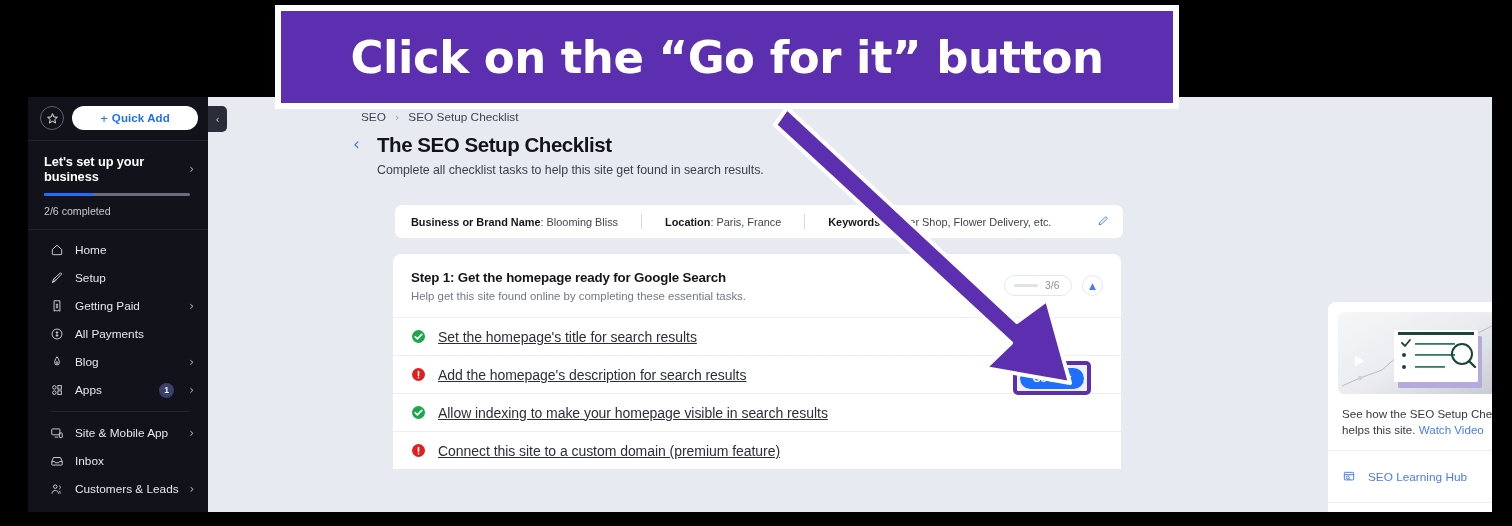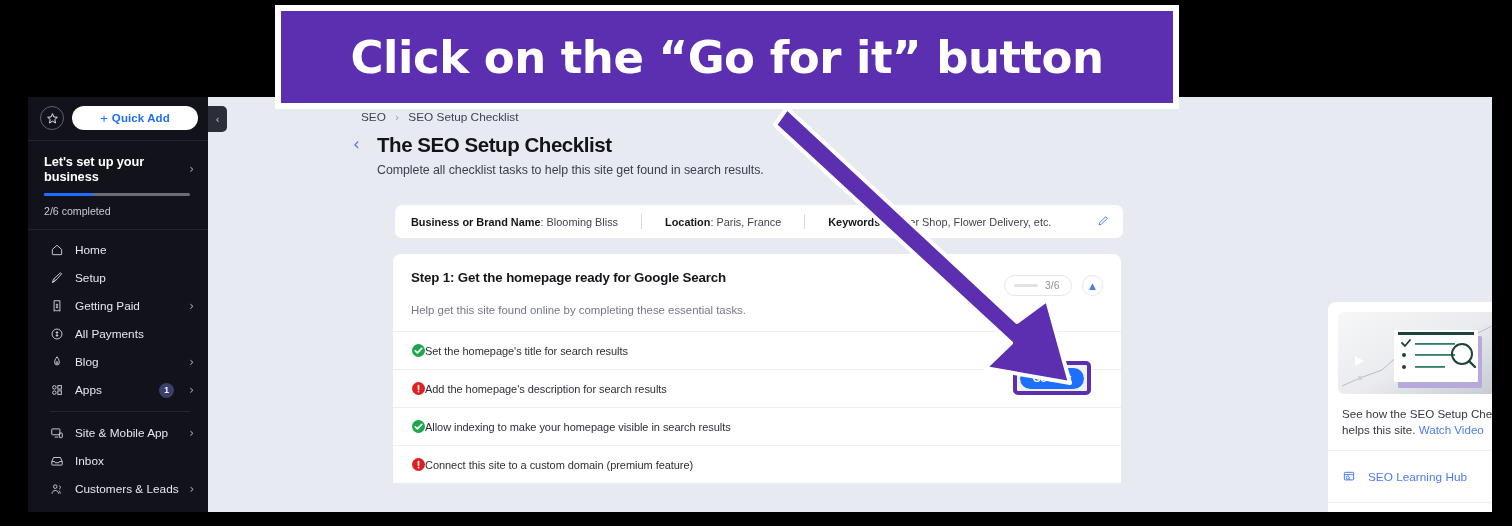--- a/index.html
+++ b/index.html
@@ -98,21 +98,21 @@
   .pencil svg { width: 13px; height: 13px; }
 
   
   .step-card {
     position: absolute; left: 185px; top: 157px; width: 728px;
     background: #fff; border-radius: 8px 8px 0 0; overflow: hidden;
   }
   .step-head { padding: 16px 18px 15px 18px; display: flex; align-items: flex-start; }
   .step-head .txt { flex: 1 1 auto; }
   .step-title { font-size: 13.3px; font-weight: bold; color: #14151b; letter-spacing: -.15px; }
-  .step-desc { font-size: 11.4px; color: #73788a; margin-top: 19px; }
+  .step-desc { font-size: 11.4px; color: #73788a; margin-top: 5px; }
   .step-right { display: flex; align-items: center; gap: 10px; padding-top: 5px; }
   .step-prog {
     width: 68px; height: 21px; border-radius: 12px; border: 1px solid #e3e6ed;
     display: flex; align-items: center; gap: 7px; padding: 8px 9px;
   }
   .step-prog .bar { width: 24px; height: 3px; border-radius: 2px; background: #dfe2e9; }
   .step-prog .cnt { font-size: 10.4px; color: #8c919f; }
   .collapse-circle {
     width: 21px; height: 21px; border-radius: 50%; border: 1px solid #dfe6f5;
     display: flex; align-items: center; justify-content: center;
@@ -121,21 +121,21 @@
 
   .task-row {
     height: 38px; border-top: 1px solid #eceef3;
     display: flex; align-items: center; padding: 0 18px 0 19px;
   }
   .task-ico { width: 13px; height: 13px; border-radius: 50%; flex: 0 0 13px; position: relative;
     display: flex; align-items: center; justify-content: center; }
   .task-ico.done { background: #1aa84a; }
   .task-ico.todo { background: #e02020; }
   .task-ico svg { width: 13px; height: 13px; }
-  .task-label { font-size: 11px; color: #2b2f3b; letter-spacing: -.05px; }
+  .task-label { margin-left: 13px; font-size: 14px; color: #2b2f3b; letter-spacing: -.05px; text-decoration: underline; }
 
   
   #go-wrap {
     position: absolute; left: 1013px; top: 361px; width: 78px; height: 34px;
     border: 4px solid #5b2fb0; border-radius: 5px; background: #eef1f8;
     display: flex; align-items: center; justify-content: center; z-index: 7;
   }
   #go-btn {
     width: 64px; height: 21px; border-radius: 12px; background: #1f6fff; color: #fff;
     font-size: 10.2px; font-weight: bold; display: flex; align-items: center; justify-content: center;

